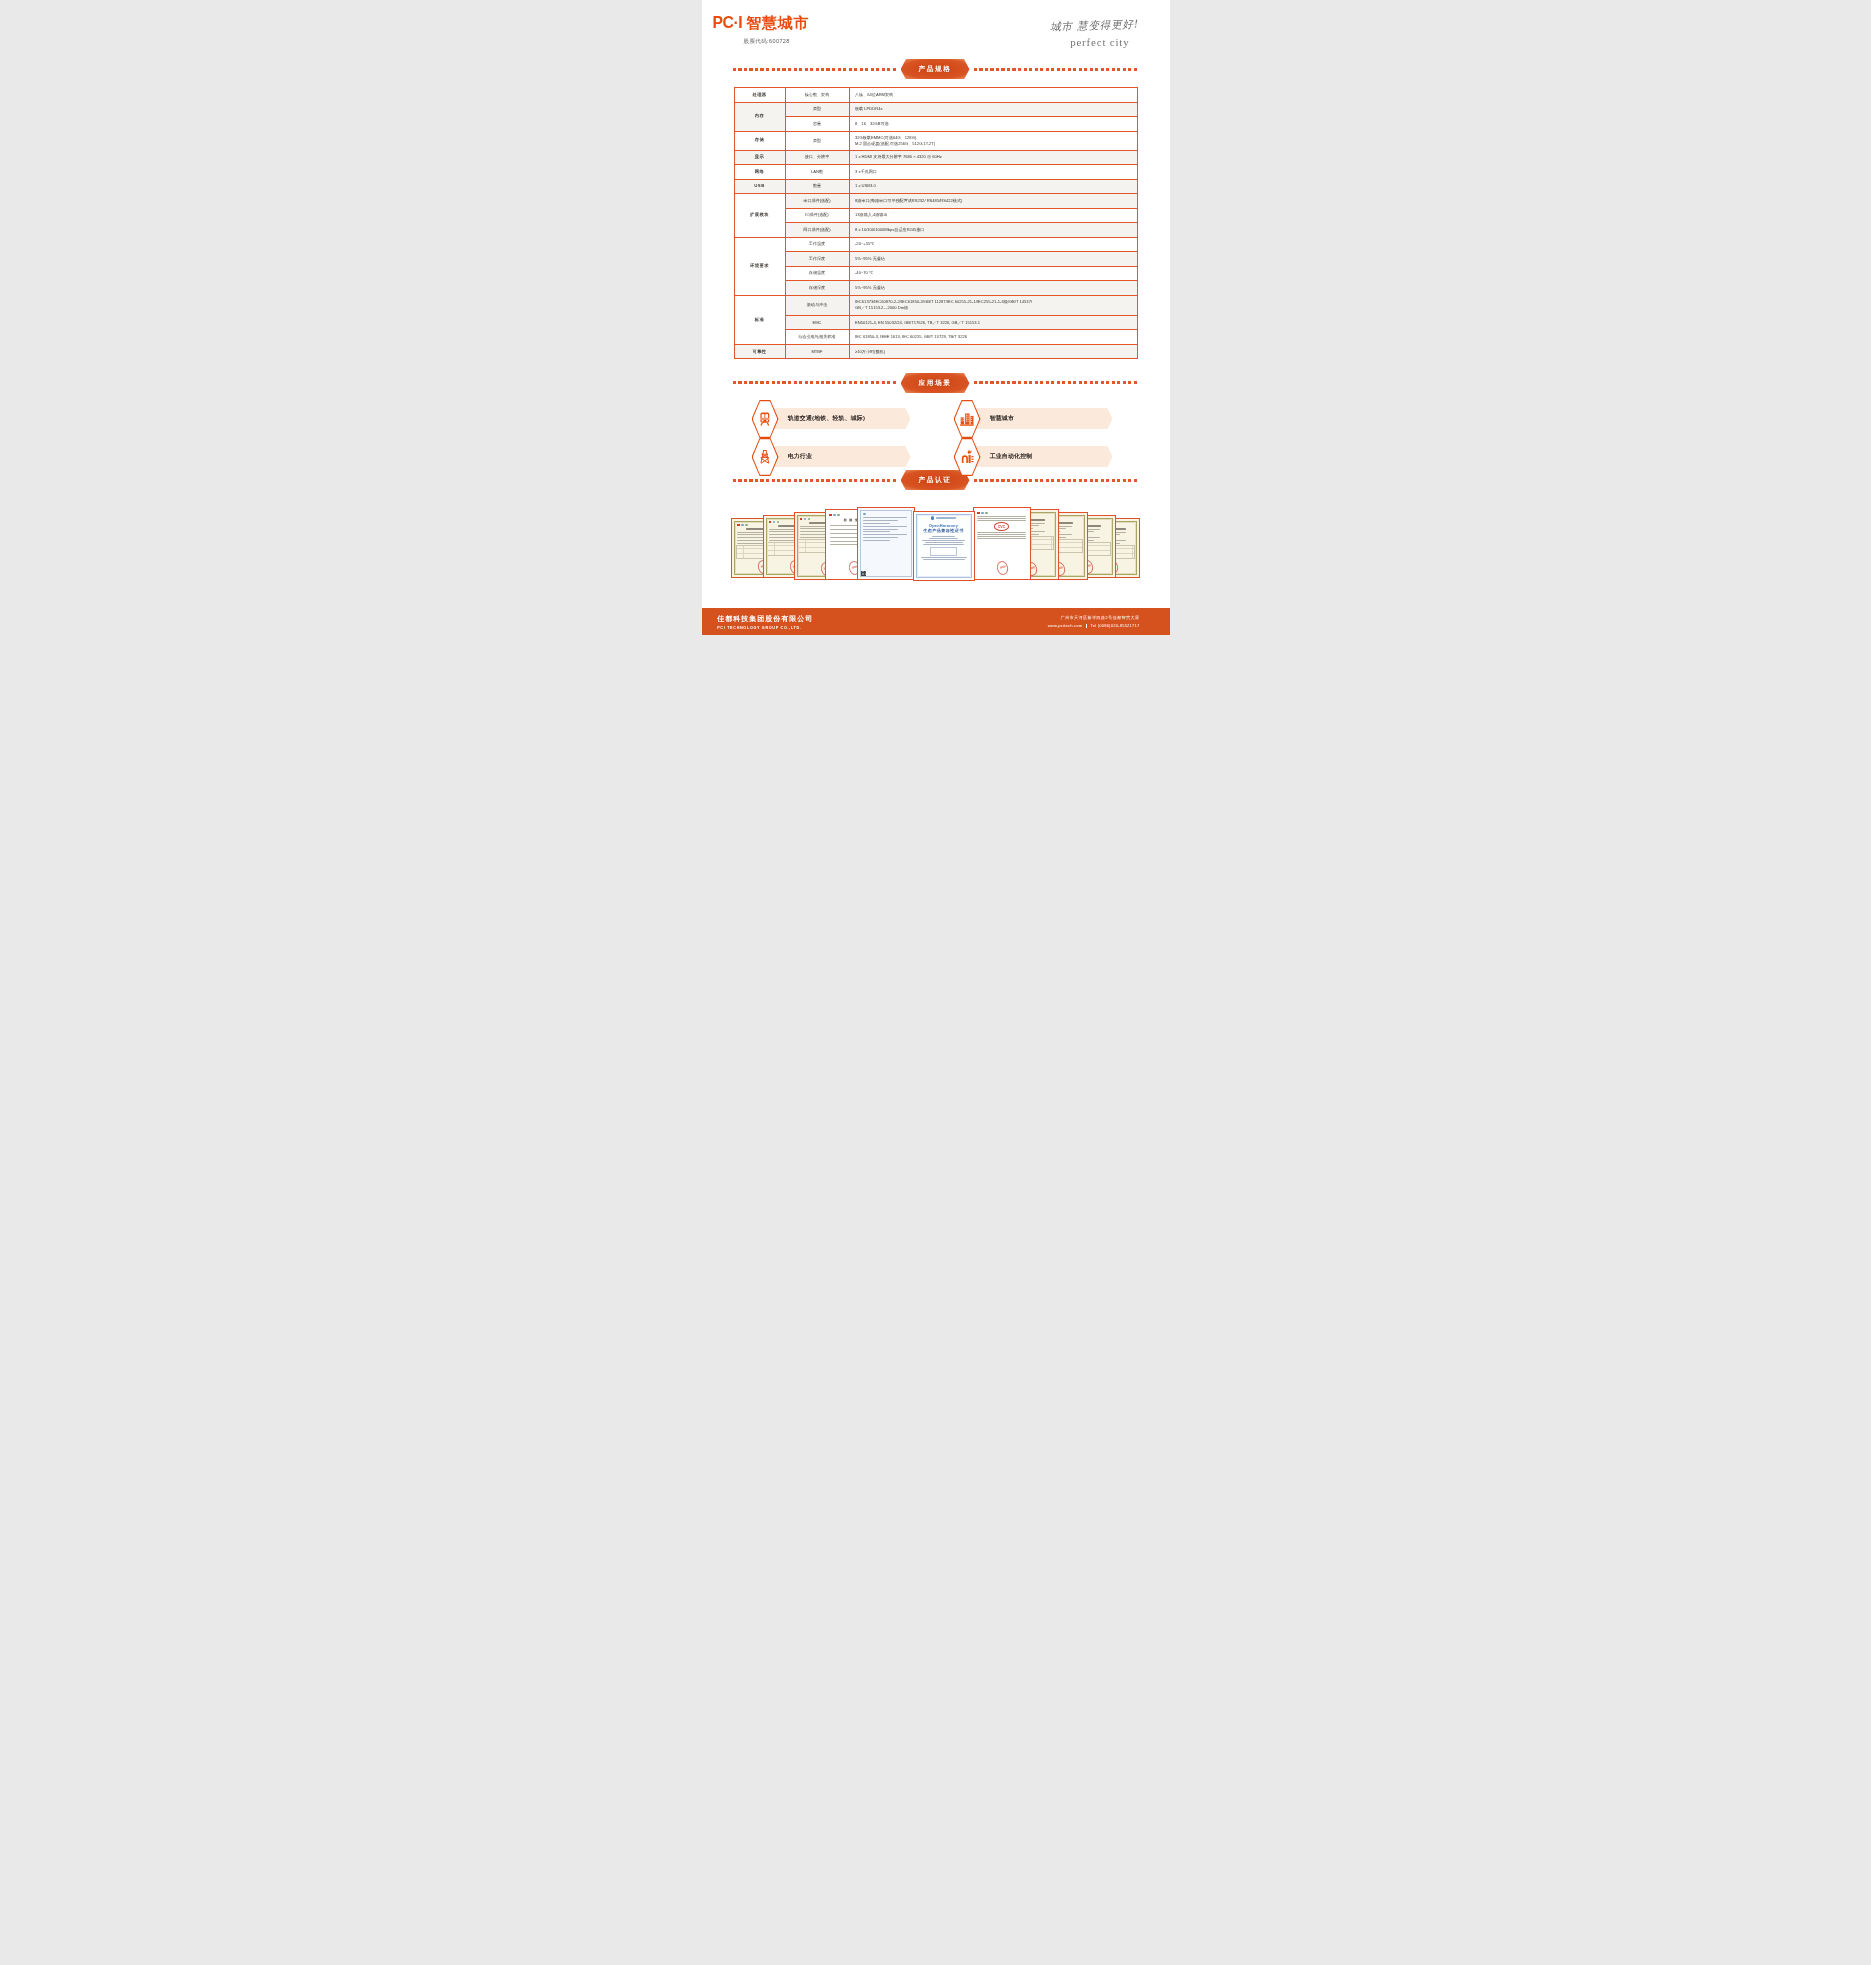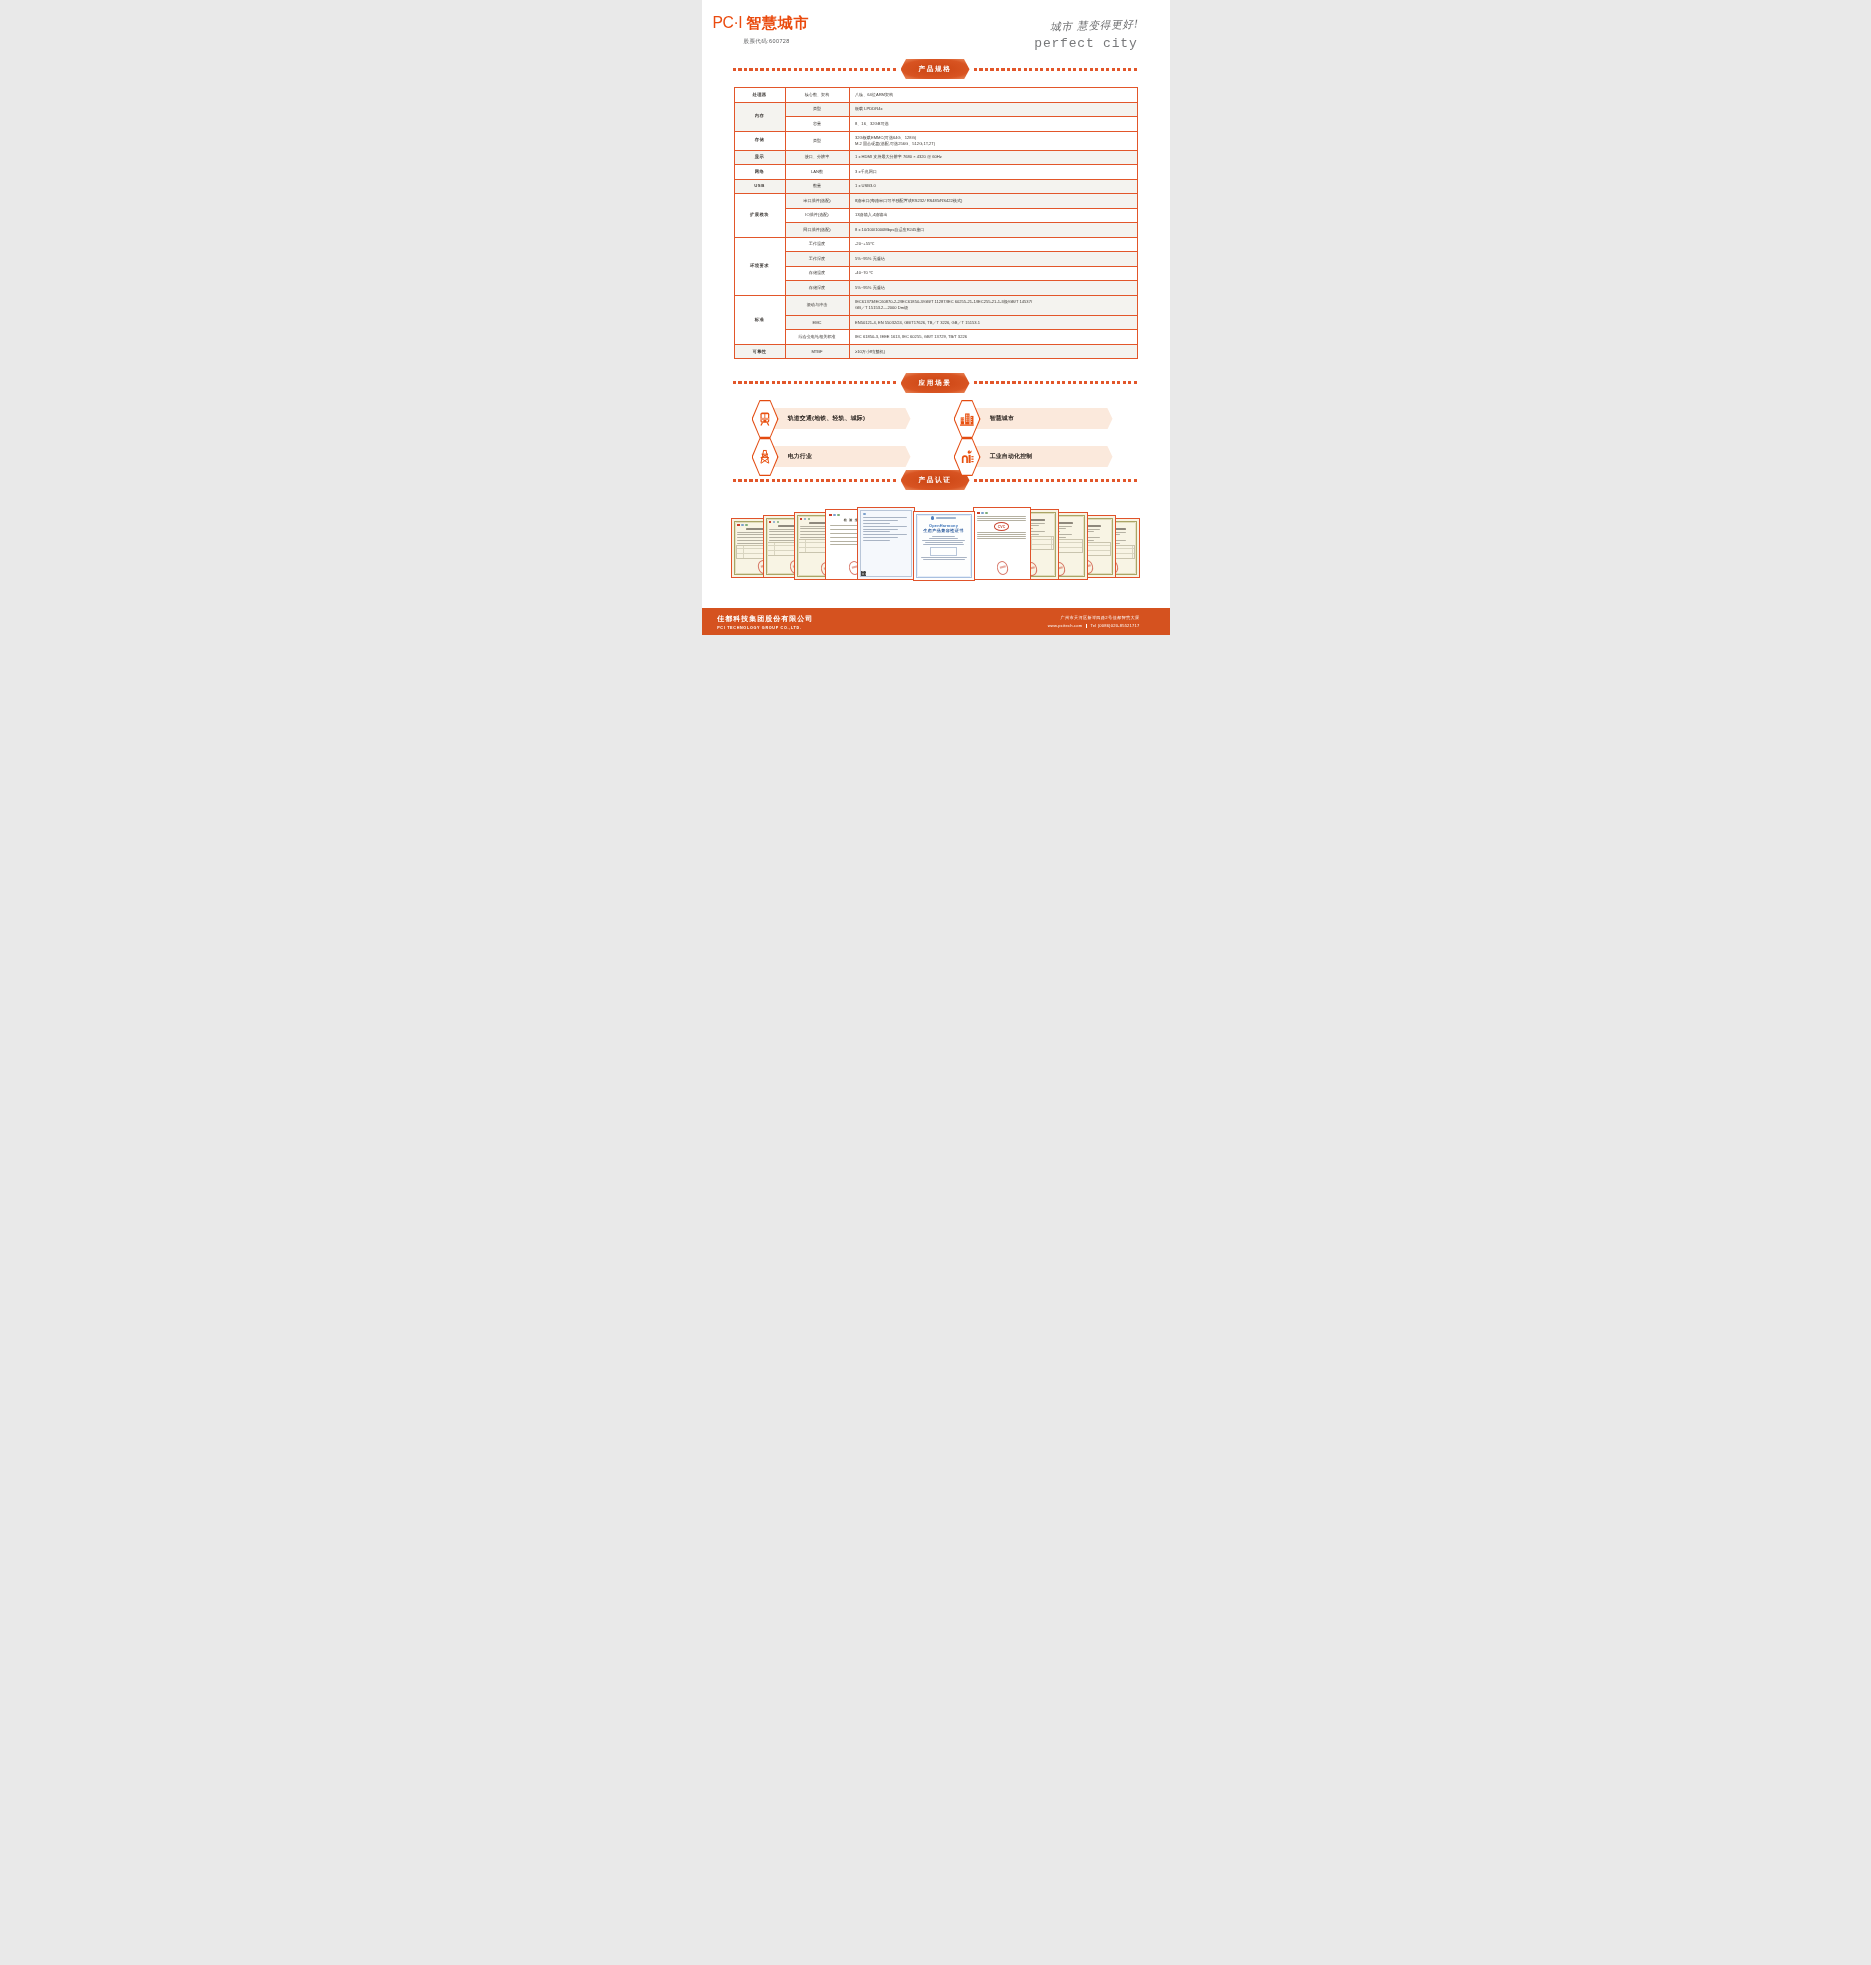--- a/index.html
+++ b/index.html
@@ -1,26 +1,26 @@
 <!DOCTYPE html>
 <html style="font-size:6.3px"><head>
 <meta charset="utf-8">
 <style>
   html,body{margin:0;padding:0;background:#e9e9e9;}
   .page{position:relative;width:468px;height:635px;margin:0 auto;background:#ffffff;
         font-family:"Liberation Sans",sans-serif;overflow:hidden;}
   
   .logo{position:absolute;left:11px;top:14px;display:flex;align-items:baseline;gap:3.9px;}
-  .logo .en{font-size:15.7px;font-weight:400;color:#ea4b0f;letter-spacing:-0.4px;}
+  .logo .en{font-size:15.7px;font-weight:700;color:#ea4b0f;letter-spacing:-0.4px;}
   .logo .cn{font-size:15px;font-weight:800;color:#ea4b0f;letter-spacing:0.8px;}
   .stock{position:absolute;left:42px;top:38px;font-size:5.5px;color:#57585a;letter-spacing:0.4px;}
   .slogan-cn{position:absolute;right:31px;top:19px;font-family:"DejaVu Serif",serif;
              font-style:italic;font-size:10.6px;color:#6d6e70;transform:rotate(-2deg);letter-spacing:0.8px;}
-  .slogan-en{position:absolute;right:32px;top:36px;font-family:Liberation Mono, monospace;
-             font-size:13px;color:#77787a;letter-spacing:0.8px;}
+  .slogan-en{position:absolute;right:40px;top:36px;font-family:Liberation Serif, serif;
+             font-size:11px;color:#77787a;letter-spacing:0.8px;}
   
   .banner{position:absolute;left:199px;width:69px;height:20.4px;display:flex;align-items:center;justify-content:center;
           clip-path:polygon(8% 0%,92% 0%,100% 50%,92% 100%,8% 100%,0% 50%);
           background:radial-gradient(ellipse at center,#d04a18 25%,#d85422 68%,#ee9468 100%);}
   .banner span{color:#fff;font-size:6.7px;font-weight:bold;letter-spacing:1.6px;}
   .dash{position:absolute;height:3.1px;width:165px;
         background:repeating-linear-gradient(90deg,#e2562a 0 3.1px,transparent 3.1px 5.5px);}
   
   table.spec{position:absolute;left:32px;top:87px;width:403px;border-collapse:collapse;table-layout:fixed;
              border:1.2px solid #e2562a;}

